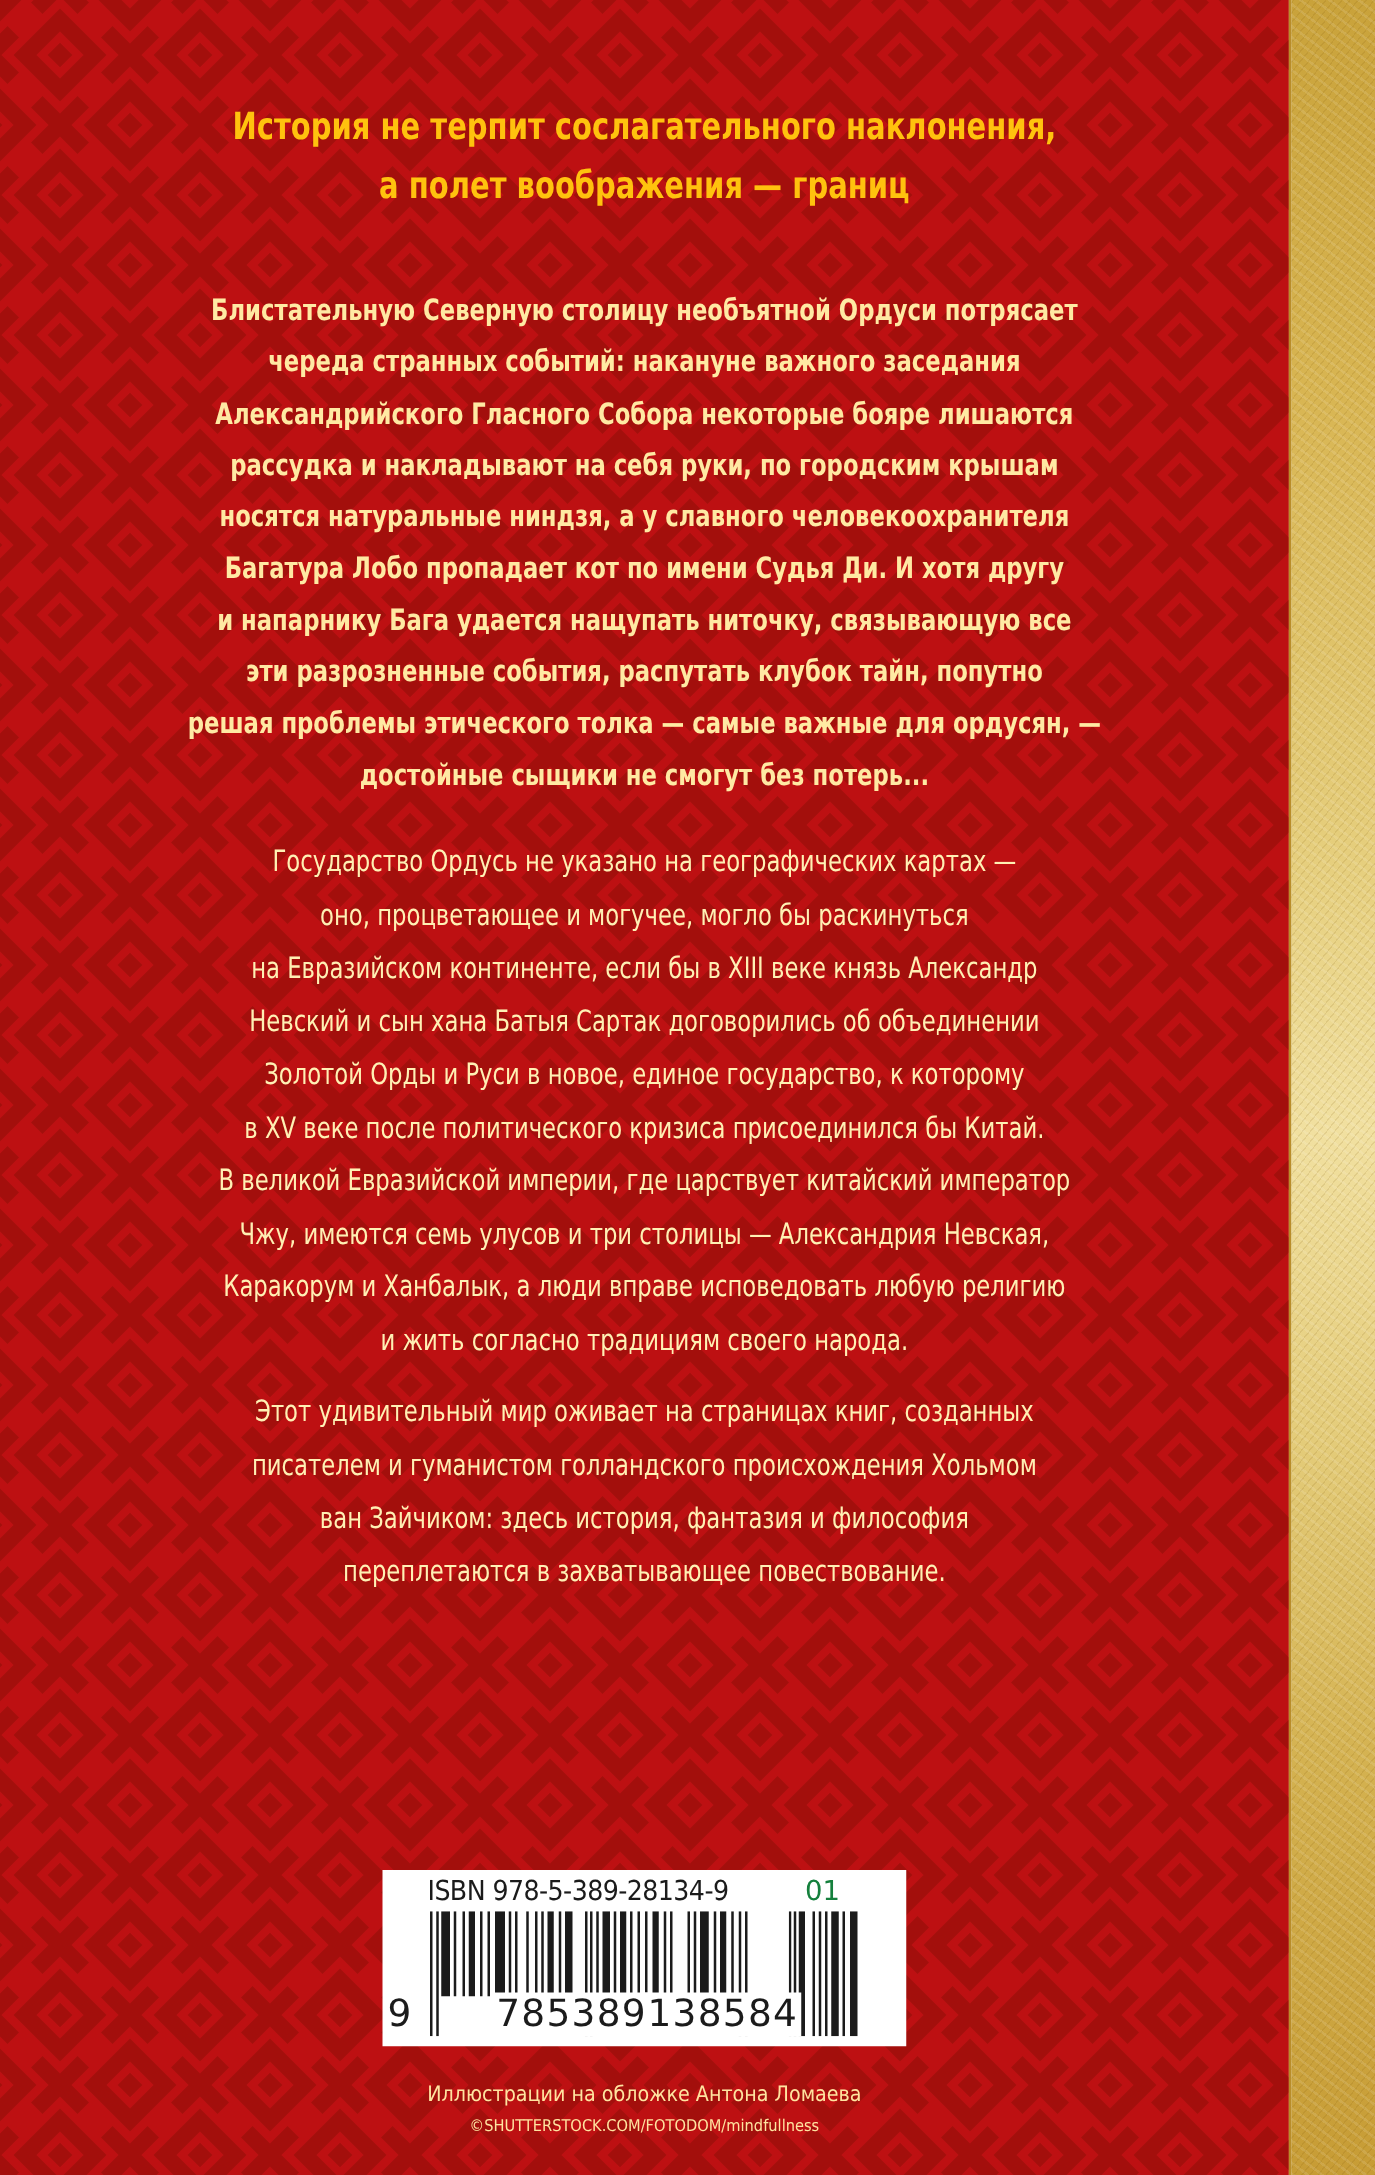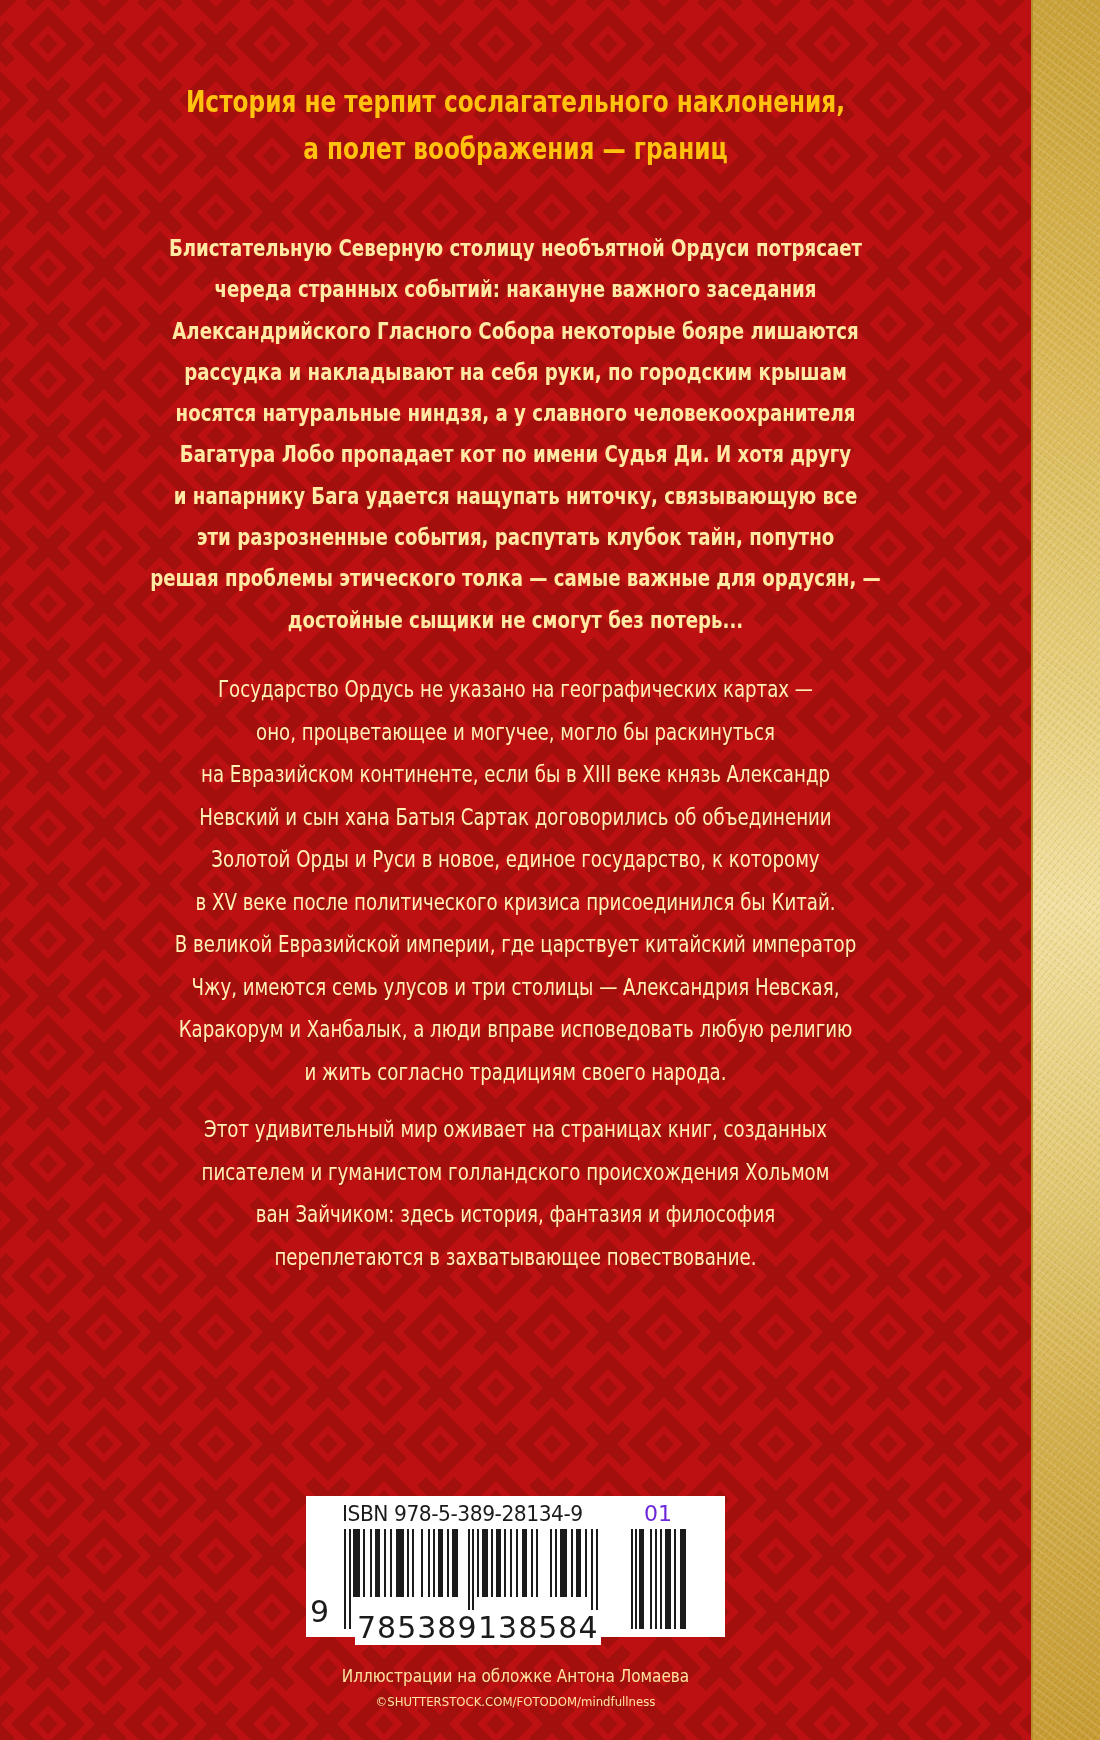--- a/index.html
+++ b/index.html
@@ -98,21 +98,21 @@
       transform: scaleX(0.92);
       transform-origin: left top;
       white-space: nowrap;
     }
     .addon-text {
       position: absolute;
       left: 338px;
       top: 5px;
       font-family: "DejaVu Sans", sans-serif;
       font-size: 22px;
-      color: #6d28d9;
+      color: #15803d;
     }
     .bars-main {
       position: absolute;
       left: 38px;
       top: 33px;
       width: 258px;
       height: 100px;
     }
     .bars-addon {
       position: absolute;
@@ -124,27 +124,28 @@
     .ean-first {
       position: absolute;
       left: 4px;
       top: 98px;
       font-family: "DejaVu Sans", sans-serif;
       font-size: 30px;
       color: #1b1b1b;
     }
     .ean-group {
       position: absolute;
-      top: 114px;
+      top: 98px;
       font-family: "DejaVu Sans", sans-serif;
       font-size: 30px;
       color: #1b1b1b;
       background: #ffffff;
       letter-spacing: 1px;
       padding: 0 2px;
+      margin-left: 40px;
     }
     .ean-left { left: 49px; }
     .ean-right { left: 170px; }
     .credits {
       position: absolute;
       left: 0;
       width: 1031px;
       text-align: center;
       color: #ffe4a0;
     }

